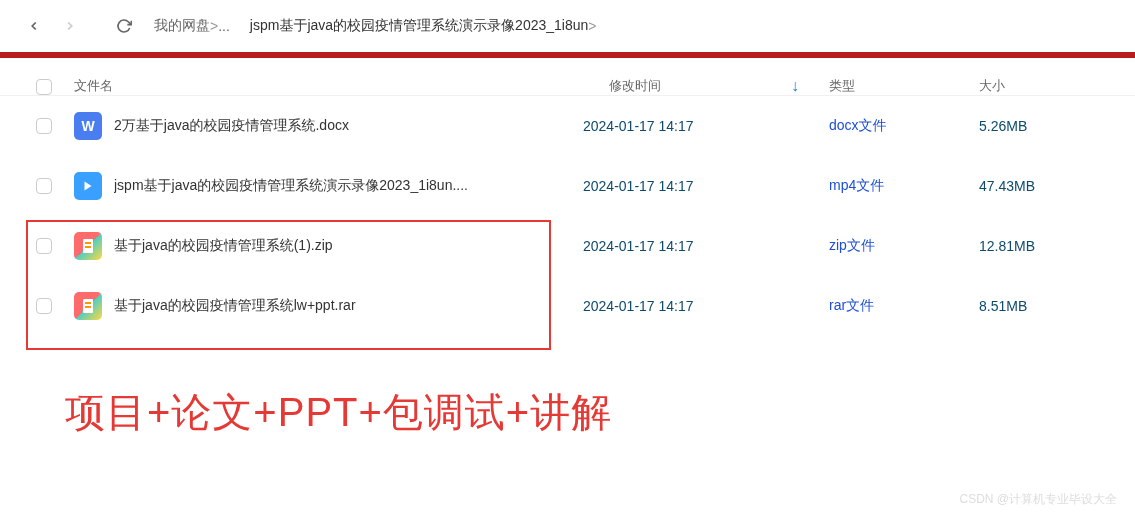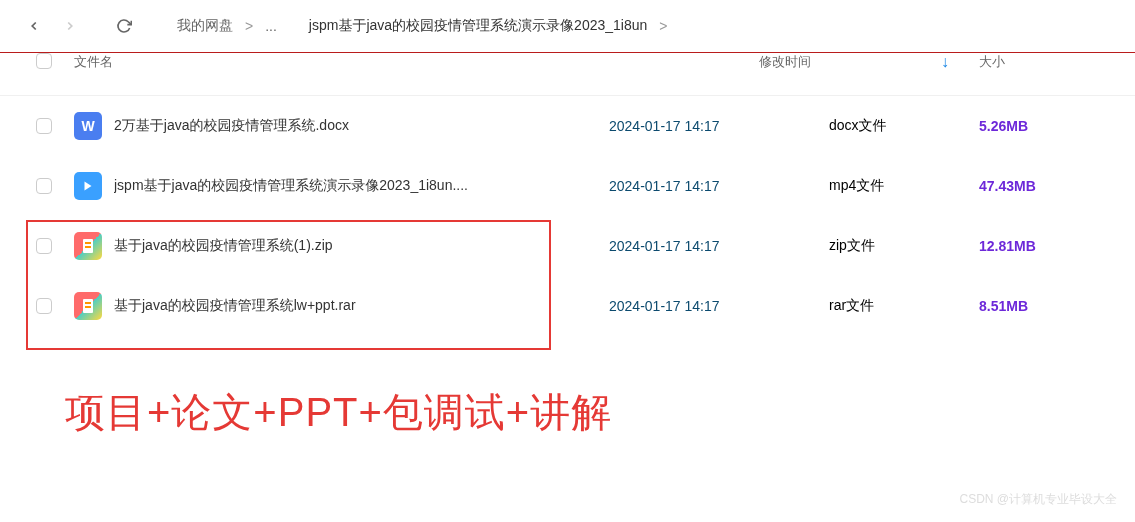--- a/index.html
+++ b/index.html
@@ -27,33 +27,32 @@
       align-items: center;
       justify-content: center;
       cursor: pointer;
       color: #666;
     }
     .nav-btn.disabled { color: #ccc; }
     .nav-sep { width: 10px; }
     .breadcrumb {
       display: flex;
       align-items: center;
-      margin-left: 31px;
-      gap: 12px;
+      margin-left: 8px;
       color: #666;
     }
     .crumb-link { cursor: pointer; }
     .crumb-sep { color: #999; }
     .crumb-current { color: #333; padding-left: 20px; }
     .table-header {
       display: flex;
-      align-items: flex-start;
+      align-items: flex-end;
       height: 44px;
       padding: 0 36px;
-      border-top: 1px solid #b91c1c;
+      border-top: 6px solid #b91c1c;
       border-bottom: 1px solid #f0f0f0;
       color: #666;
       font-size: 13px;
     }
     .col-check { width: 38px; display: flex; align-items: center; }
     .col-name { flex: 1; min-width: 0; }
     .col-mtime { width: 220px; display: flex; align-items: center; gap: 12px; font-family: Liberation Serif, serif; }
     .col-type { width: 150px; }
     .col-size { width: 120px; }
     .checkbox {
@@ -93,22 +92,22 @@
     }
     .file-name {
       flex: 1;
       color: #333;
       white-space: nowrap;
       overflow: hidden;
       text-overflow: ellipsis;
       min-width: 0;
     }
     .file-mtime { width: 220px; color: #0c4a6e; }
-    .file-type { width: 150px; color: #000000; }
-    .file-size { width: 120px; color: #6d28d9; font-weight: bold; }
+    .file-type { width: 150px; color: #1d4ed8; margin-left: 26px; }
+    .file-size { width: 120px; color: #0c4a6e; }
     .highlight-box {
       position: absolute;
       left: 26px;
       top: 220px;
       width: 525px;
       height: 130px;
       border: 2px solid #e53935;
       pointer-events: none;
     }
     .annotation {
@@ -159,20 +158,21 @@
 
 <div class="table-header">
   <div class="col-check">
       <div class="checkbox"></div>
     </div>
   <div class="col-name">文件名</div>
   <div class="col-mtime">
     <span>修改时间</span>
     <span class="sort-arrow">↓</span>
   </div>
+  <div class="col-type">类型</div>
   <div class="col-size">大小</div>
 </div>
 
 <div id="file-list">
     <div class="file-row">
       <div class="col-check">
         <div class="checkbox"></div>
       </div>
       <div class="file-icon docx">
         <span style="color:#fff;font-weight:bold;font-size:14px">W</span>

